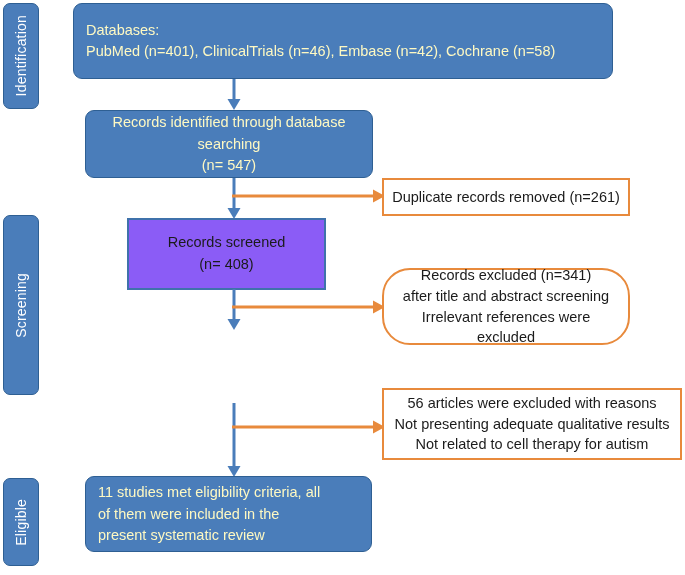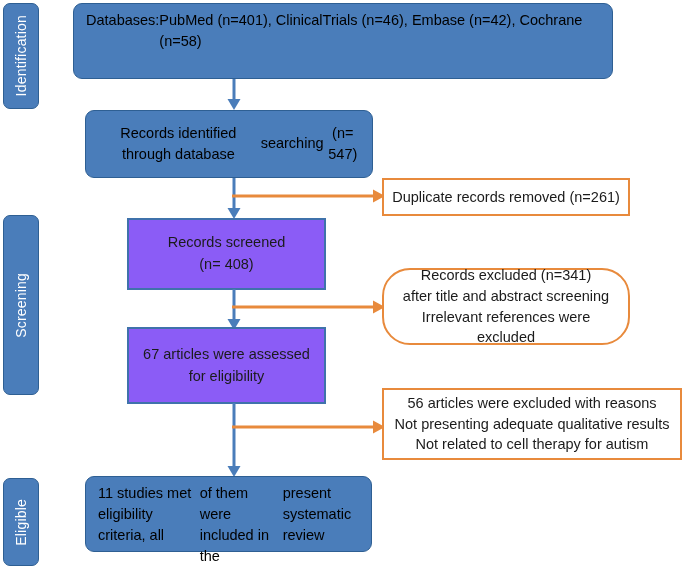--- a/index.html
+++ b/index.html
@@ -39,25 +39,25 @@
     line-height: 1;
   }
 
   
   .node-blue {
     position: absolute;
     background: #4a7dba;
     border: 1px solid #2e5f93;
     border-radius: 9px;
     box-sizing: border-box;
-    color: #000000;
+    color: #fef9c3;
     font-size: 14.5px;
     line-height: 1.45;
     display: flex;
-    flex-direction: row;
+    flex-direction: column;
     justify-content: center;
   }
   .node-blue .ln { display: block; }
 
   .node-blue.align-left {
     align-items: flex-start;
     padding: 6px 12px;
     text-align: left;
   }
   .node-blue.align-center {
@@ -180,24 +180,20 @@
       <polygon points="141,3.5 141,16.5 153,10" fill="#e88a3c"></polygon>
     </svg>
   </div>
 
   <div class="node-orange" style="left:382px; top:268px; width:248px; height:77px;border-radius:28px;">
     <span class="ln">Records excluded (n=341)</span>
     <span class="ln">after title and abstract screening</span>
     <span class="ln">Irrelevant references were excluded</span>
   </div>
 
-  <div class="node-white" style="left:127px; top:327px; width:199px; height:77px;">
-    <span class="ln">67 articles were assessed</span>
-    <span class="ln">for eligibility</span>
-  </div>
 
   <div class="connector" style="left:224px; top:403px; width:20px; height:75px;">
     <svg width="20" height="75" viewBox="0 0 20 75">
       <line x1="10" y1="0" x2="10" y2="64" stroke="#4a7dba" stroke-width="3"></line>
       <polygon points="3.5,63 16.5,63 10,74" fill="#4a7dba"></polygon>
     </svg>
   </div>
 
   <div class="connector" style="left:232px; top:417px; width:155px; height:20px;">
     <svg width="155" height="20" viewBox="0 0 155 20">

